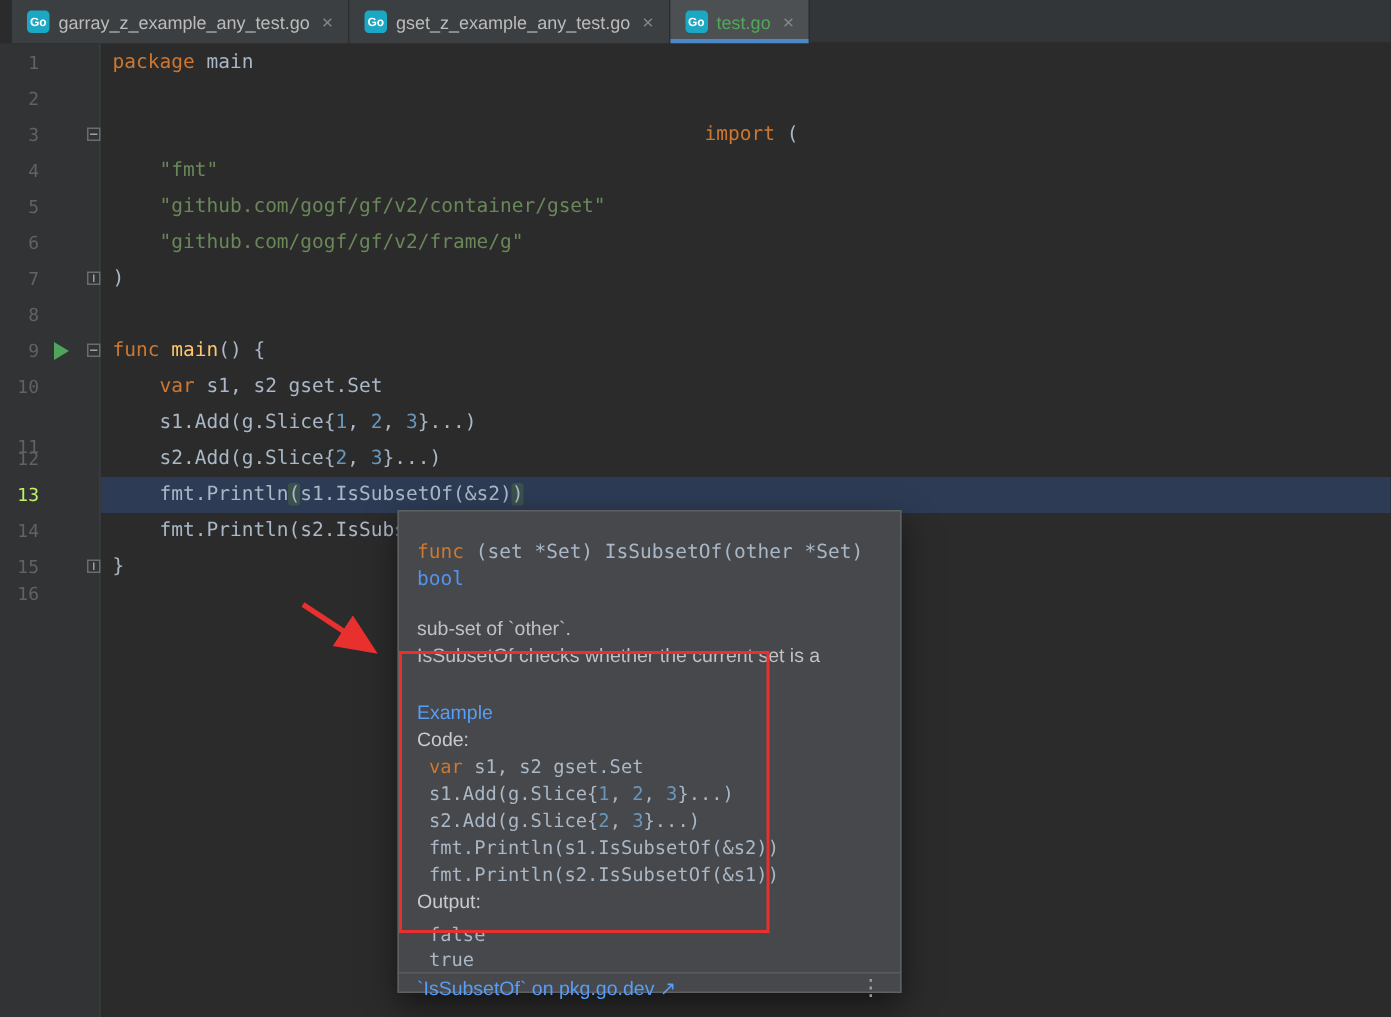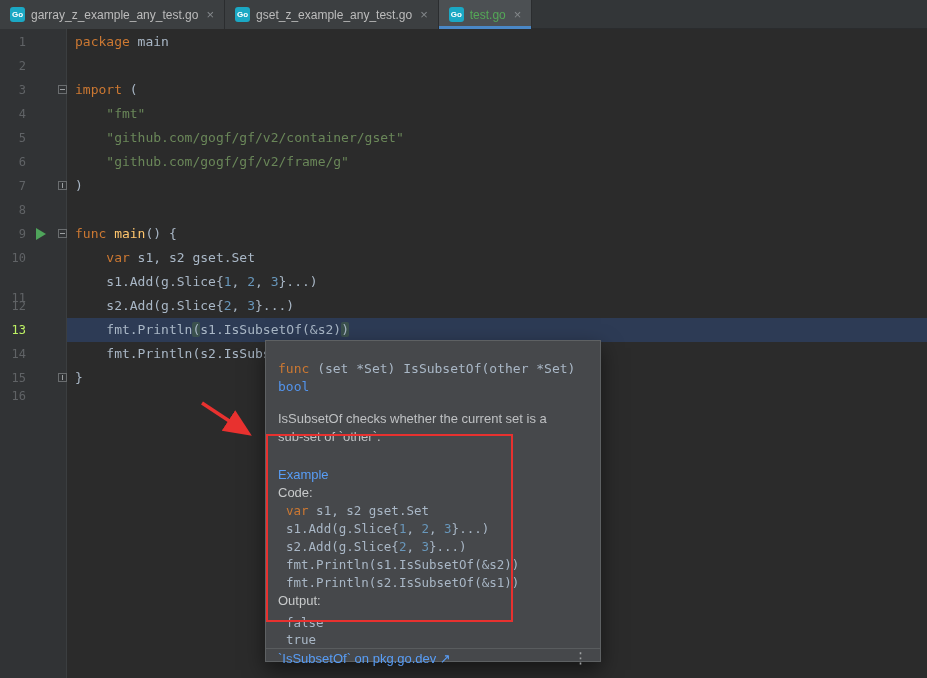--- a/index.html
+++ b/index.html
@@ -1,21 +1,21 @@
 <!DOCTYPE html>
 <html><head>
 <meta charset="utf-8">
 <style>
   *{margin:0;padding:0;box-sizing:border-box}
   html,body{width:927px;height:678px;overflow:hidden;background:#2B2B2B;
     font-family:"DejaVu Sans Mono",monospace}
   .app{position:absolute;inset:0;width:927px;height:678px}
 
   
-  .tabbar{position:absolute;top:0;left:0;right:0;height:29px;background:#333638;
+  .tabbar{position:absolute;top:0;left:8px;right:0;height:29px;background:#333638;
     border-bottom:1px solid #2a2c2e;display:flex}
   .tab{display:flex;align-items:center;gap:6px;padding:0 10px;height:29px;
     background:#3C3F41;border-right:1px solid #2b2d2f;cursor:pointer;position:relative;
     font-family:"Liberation Sans",sans-serif;font-size:12px;color:#BCBCBC}
   .tab.active{background:#4C5053;color:#54A857}
   .tab.active::after{content:"";position:absolute;left:0;right:0;bottom:0;height:3px;background:#4A88C7}
   .go-icon{width:15px;height:15px;border-radius:3px;background:#1BA8C4;color:#fff;
     font-size:8px;font-weight:bold;display:flex;align-items:center;justify-content:center;flex:none;
     font-family:"Liberation Sans",sans-serif}
   .tab-close{color:#84888B;font-size:13px;margin-left:2px}
@@ -113,42 +113,42 @@
         <div class="ln" style="top: 265px;">12</div>
         <div class="ln caret" style="top: 289px;">13</div>
         <div class="ln" style="top: 313px;">14</div>
         <div class="ln" style="top: 337px;">15</div>
         <div class="fold end" style="top: 344px;"></div>
         <div class="ln" style="top: 355px;">16</div>
       </div>
     <div class="code-col">
         <div class="crow" style="top: 1px;"><span class="tok-kw">package</span><span class="tok-txt"> main</span></div>
         <div class="crow" style="top: 25px;"></div>
-        <div class="crow" style="top: 49px;"><span class="tok-kw">import</span><span class="tok-txt"> (</span></div>
+        <div class="crow" style="top: 49px; text-align: center;"><span class="tok-kw">import</span><span class="tok-txt"> (</span></div>
         <div class="crow" style="top: 73px;"><span class="tok-txt">    </span><span class="tok-str">"fmt"</span></div>
         <div class="crow" style="top: 97px;"><span class="tok-txt">    </span><span class="tok-str">"github.com/gogf/gf/v2/container/gset"</span></div>
         <div class="crow" style="top: 121px;"><span class="tok-txt">    </span><span class="tok-str">"github.com/gogf/gf/v2/frame/g"</span></div>
         <div class="crow" style="top: 145px;"><span class="tok-txt">)</span></div>
         <div class="crow" style="top: 169px;"></div>
         <div class="crow" style="top: 193px;"><span class="tok-kw">func</span><span class="tok-fn"> main</span><span class="tok-txt">() {</span></div>
         <div class="crow" style="top: 217px;"><span class="tok-txt">    </span><span class="tok-kw">var</span><span class="tok-txt"> s1, s2 gset.Set</span></div>
         <div class="crow" style="top: 241px;"><span class="tok-txt">    s1.Add(g.Slice{</span><span class="tok-num">1</span><span class="tok-txt">, </span><span class="tok-num">2</span><span class="tok-txt">, </span><span class="tok-num">3</span><span class="tok-txt">}...)</span></div>
         <div class="crow" style="top: 265px;"><span class="tok-txt">    s2.Add(g.Slice{</span><span class="tok-num">2</span><span class="tok-txt">, </span><span class="tok-num">3</span><span class="tok-txt">}...)</span></div>
         <div class="crow" style="top: 289px;"><span class="tok-txt">    fmt.Println</span><span class="tok-mb">(</span><span class="tok-txt">s1.IsSubsetOf(&amp;s2)</span><span class="tok-mb">)</span></div>
         <div class="crow" style="top: 313px;"><span class="tok-txt">    fmt.Println(s2.IsSubsetOf(&amp;s1))</span></div>
         <div class="crow" style="top: 337px;"><span class="tok-txt">}</span></div>
         <div class="crow" style="top: 361px;"></div>
       </div>
   </div>
 
   <div class="popup">
     <div class="sig"><span class="tok-kw">func</span><span class="tok-txt"> (set *Set) IsSubsetOf(other *Set) </span><span class="tok-type">bool</span></div>
     <div class="desc">
+      <div>sub-set of `other`.</div>
       <div>IsSubsetOf checks whether the current set is a</div>
-      <div>sub-set of `other`.</div>
     </div>
     <div class="example">
       <div><a class="ex-title">Example</a></div>
       <div class="ex-label">Code:</div>
       <div class="ex-code">
           <div class="ex-line"><span class="tok-kw">var</span><span class="tok-txt"> s1, s2 gset.Set</span></div>
           <div class="ex-line"><span class="tok-txt">s1.Add(g.Slice{</span><span class="tok-num">1</span><span class="tok-txt">, </span><span class="tok-num">2</span><span class="tok-txt">, </span><span class="tok-num">3</span><span class="tok-txt">}...)</span></div>
           <div class="ex-line"><span class="tok-txt">s2.Add(g.Slice{</span><span class="tok-num">2</span><span class="tok-txt">, </span><span class="tok-num">3</span><span class="tok-txt">}...)</span></div>
           <div class="ex-line"><span class="tok-txt">fmt.Println(s1.IsSubsetOf(&amp;s2))</span></div>
           <div class="ex-line"><span class="tok-txt">fmt.Println(s2.IsSubsetOf(&amp;s1))</span></div>

